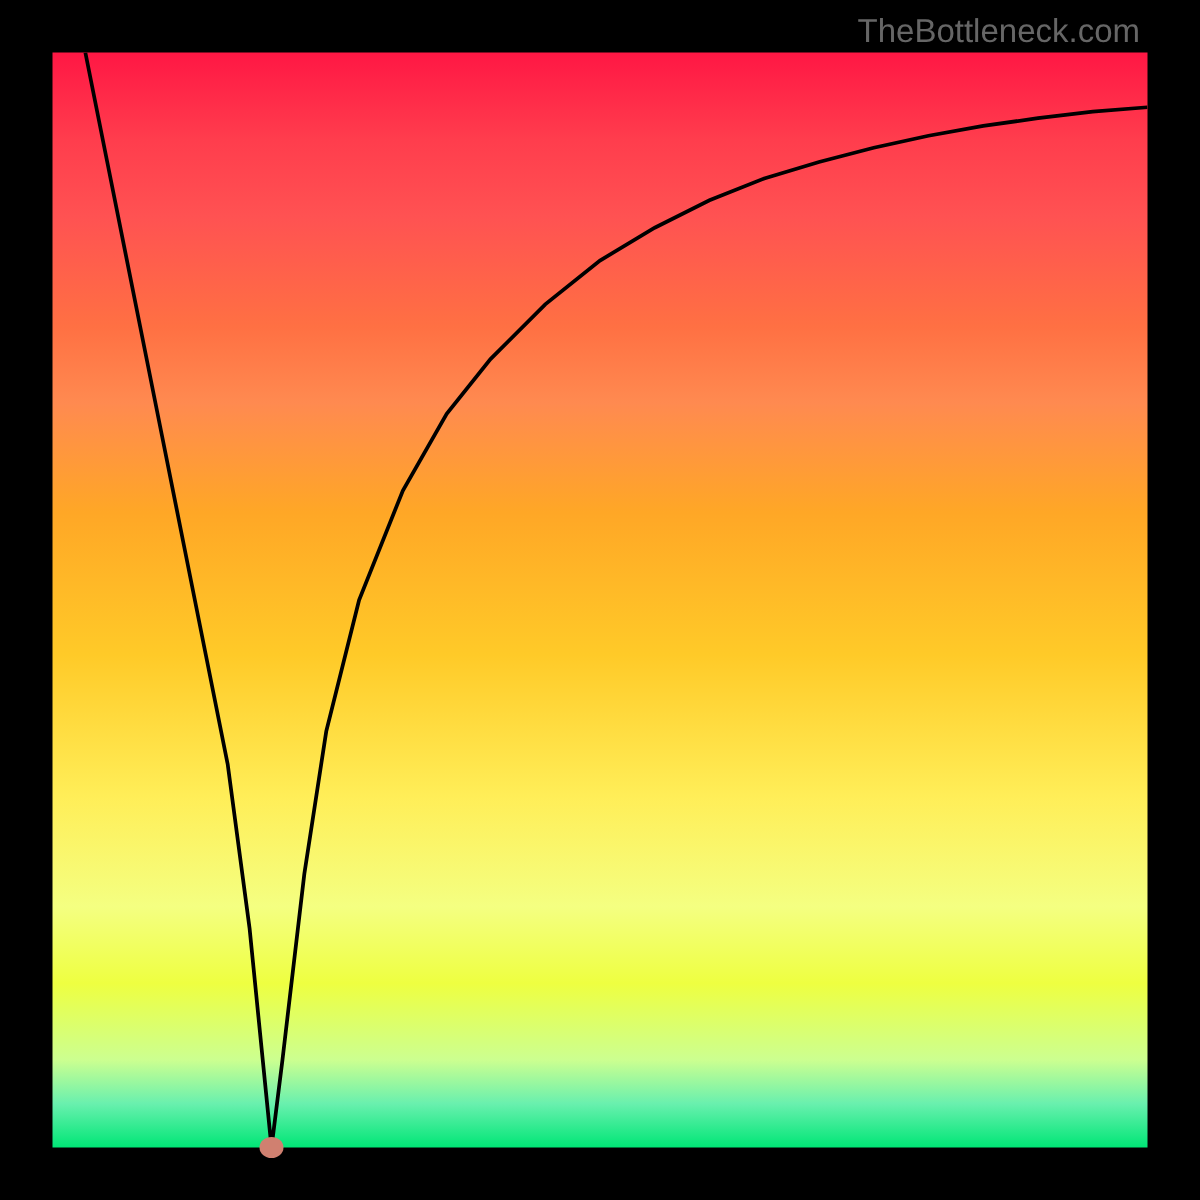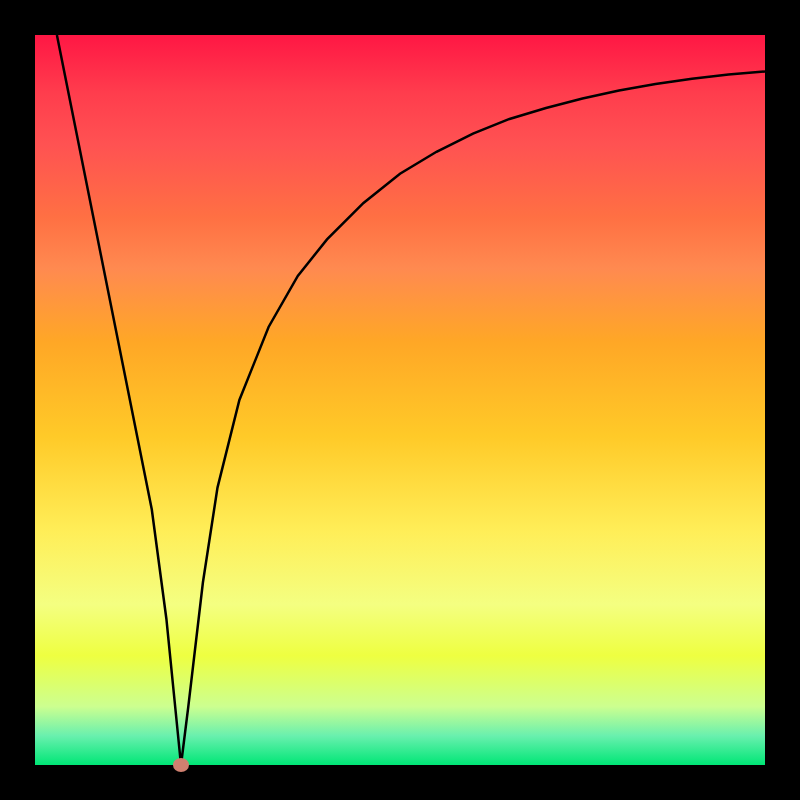--- a/index.html
+++ b/index.html
@@ -54,19 +54,20 @@
     height: 14px;
     background: #d08070;
     border-radius: 50%;
     transform: translate(-50%, -50%);
   }
 </style>
 </head>
 <body>
 
 <div class="chart-container">
+  <div class="watermark">TheBottleneck.com</div>
   <div class="plot-area">
     <svg class="curve-svg" viewBox="0 0 730 730" preserveAspectRatio="none">
       <path id="curve-path" fill="none" stroke="#000" stroke-width="2.5" d="M21.90 0.00 L36.50 73.00 L58.40 182.50 L73.00 255.50 L87.60 328.50 L102.20 401.50 L116.80 474.50 L131.40 584.00 L142.35 693.50 L146.00 730.00 L153.30 671.60 L167.90 547.50 L182.50 452.60 L204.40 365.00 L233.60 292.00 L262.80 240.90 L292.00 204.40 L328.50 167.90 L365.00 138.70 L401.50 116.80 L438.00 98.55 L474.50 83.95 L511.00 73.00 L547.50 63.51 L584.00 55.48 L620.50 48.91 L657.00 43.80 L693.50 39.42 L730.00 36.50"></path>
     </svg>
     <div class="marker" id="marker" style="left: 146px; top: 730px;"></div>
   </div>
 </div>
 
 </body></html>

